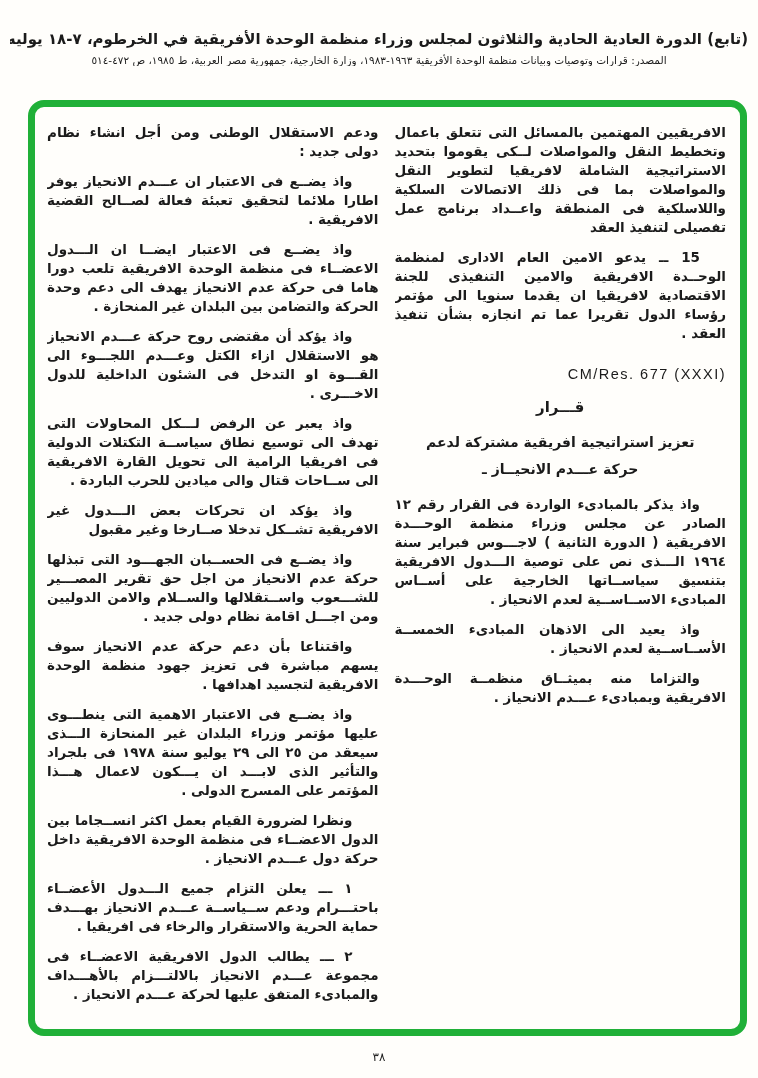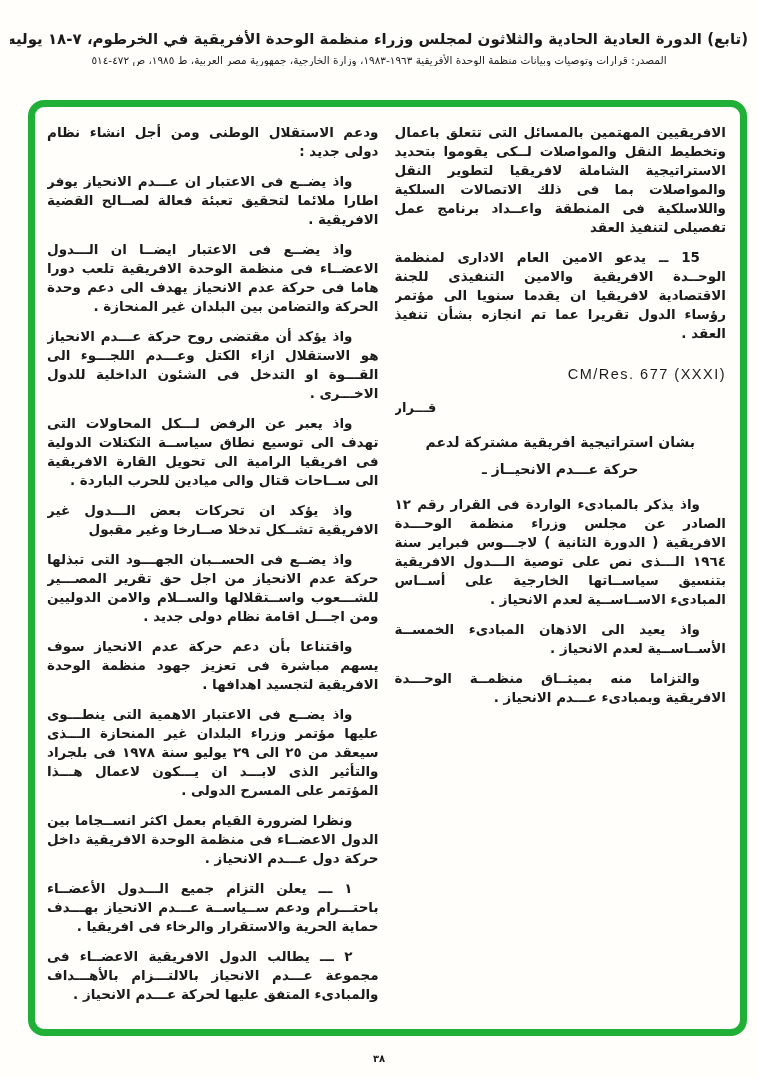--- a/index.html
+++ b/index.html
@@ -79,63 +79,63 @@
     direction: ltr;
     text-align: right;
     text-indent: 0;
     font-family: Liberation Sans, sans-serif;
     font-weight: normal;
     font-size: 14.5px;
     letter-spacing: 1.5px;
     margin: 22px 0 10px 0;
   }
   .para.title {
-    text-align: left;
+    text-align: center;
     text-indent: 0;
-    font-size: 13px;
+    font-size: 15px;
     margin: 14px 0 16px 0;
   }
   .para.subtitle {
     text-align: center;
     text-indent: 0;
     font-size: 14px;
     margin: 0 0 8px 0;
   }
   .para.subtitle.last {
     margin-bottom: 16px;
   }
   
   .pagenum {
     position: absolute;
     bottom: 14px;
     left: 0;
     right: 0;
     text-align: center;
-    font-size: 10px;
-    font-weight: bold;
+    font-size: 12px;
+    font-weight: normal;
     direction: rtl;
   }
 </style>
 </head>
 <body style="color: rgb(27, 27, 27);">
 
 <div class="sheet">
 
   <div class="header">
     <div class="header-line1">(تابع) الدورة العادية الحادية والثلاثون لمجلس وزراء منظمة الوحدة الأفريقية في الخرطوم، ٧-١٨ يوليه ١٩٧٨</div>
     <div class="header-line2">المصدر: قرارات وتوصيات وبيانات منظمة الوحدة الأفريقية ١٩٦٣-١٩٨٣، وزارة الخارجية، جمهورية مصر العربية، ط ١٩٨٥، ص ٤٧٢-٥١٤</div>
   </div>
 
   <div class="frame" style="border-color: rgb(32, 176, 56);">
     <div class="col col-right">
         <p class="para cont">الافريقيين المهتمين بالمسائل التى تتعلق باعمال وتخطيط النقل والمواصلات لــكى يقوموا بتحديد الاستراتيجية الشاملة لافريقيا لتطوير النقل والمواصلات بما فى ذلك الاتصالات السلكية واللاسلكية فى المنطقة واعــداد برنامج عمل تفصيلى لتنفيذ العقد</p>
         <p class="para body">15 ــ يدعو الامين العام الادارى لمنظمة الوحــدة الافريقية والامين التنفيذى للجنة الاقتصادية لافريقيا ان يقدما سنويا الى مؤتمر رؤساء الدول تقريرا عما تم انجازه بشأن تنفيذ العقد .</p>
         <p class="para reference">CM/Res. 677 (XXXI)</p>
         <p class="para title">قـــرار</p>
-        <p class="para subtitle">بشان استراتيجية افريقية مشتركة لدعم</p>
+        <p class="para subtitle">تعزيز استراتيجية افريقية مشتركة لدعم</p>
         <p class="para subtitle last">حركة عـــدم الانحيــاز ـ</p>
         <p class="para body">واذ يذكر بالمبادىء الواردة فى القرار رقم ١٢ الصادر عن مجلس وزراء منظمة الوحـــدة الافريقية ( الدورة الثانية ) لاجـــوس فبراير سنة ١٩٦٤ الـــذى نص على توصية الـــدول الافريقية بتنسيق سياســاتها الخارجية على أســاس المبادىء الاســاســية لعدم الانحياز .</p>
         <p class="para body">واذ يعيد الى الاذهان المبادىء الخمســة الأســاســية لعدم الانحياز .</p>
         <p class="para body">والتزاما منه بميثــاق منظمــة الوحـــدة الافريقية وبمبادىء عـــدم الانحياز .</p>
       </div>
     <div class="col col-left">
         <p class="para cont">ودعم الاستقلال الوطنى ومن أجل انشاء نظام دولى جديد :</p>
         <p class="para body">واذ يضــع فى الاعتبار ان عـــدم الانحياز يوفر اطارا ملائما لتحقيق تعبئة فعالة لصــالح القضية الافريقية .</p>
         <p class="para body">واذ يضــع فى الاعتبار ايضــا ان الـــدول الاعضــاء فى منظمة الوحدة الافريقية تلعب دورا هاما فى حركة عدم الانحياز يهدف الى دعم وحدة الحركة والتضامن بين البلدان غير المنحازة .</p>
         <p class="para body">واذ يؤكد أن مقتضى روح حركة عـــدم الانحياز هو الاستقلال ازاء الكتل وعـــدم اللجـــوء الى القـــوة او التدخل فى الشئون الداخلية للدول الاخـــرى .</p>

